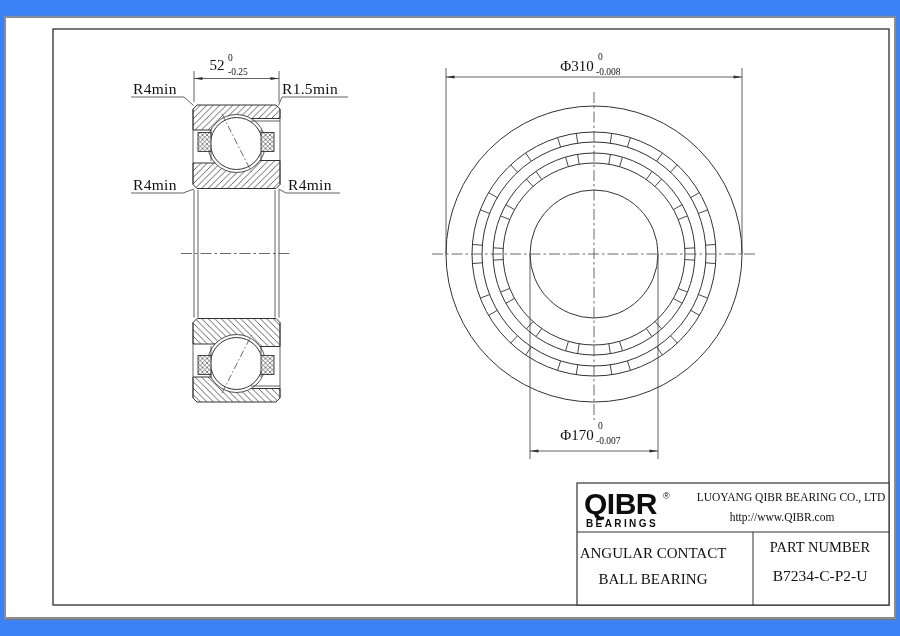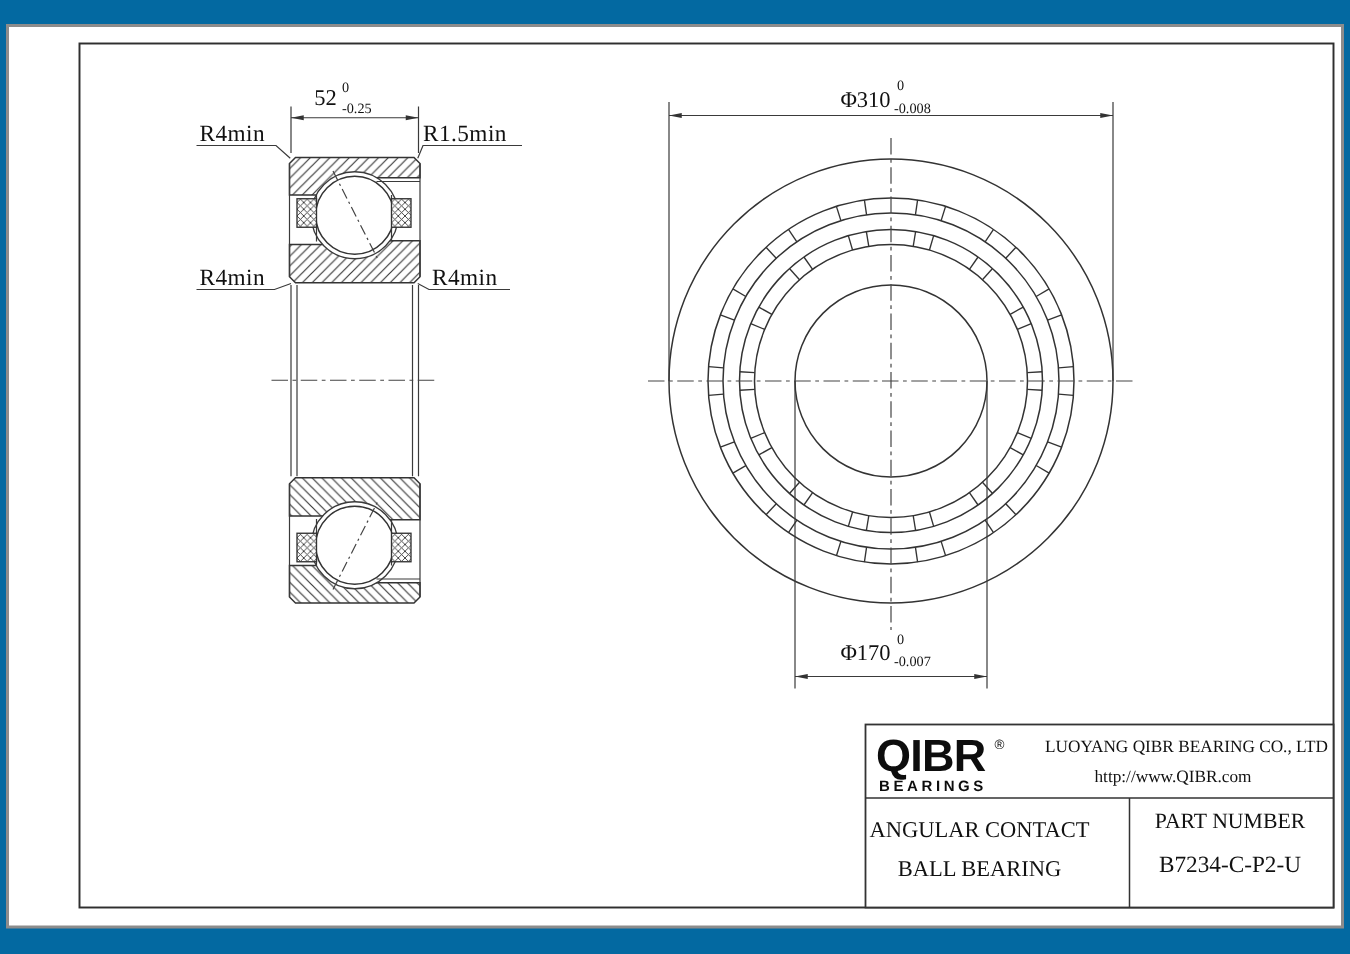--- a/index.html
+++ b/index.html
@@ -1,16 +1,16 @@
 <!DOCTYPE html>
 <html><head>
 <meta charset="utf-8">
 <style>
   html,body{margin:0;padding:0;background:#ffffff;}
-  .page{position:relative;width:900px;height:636px;background:#0369a1;overflow:hidden;}
+  .page{position:relative;width:900px;height:636px;background:#3b82f6;overflow:hidden;}
   svg{display:block;}
   svg text{font-family:"Liberation Serif", serif;fill:#111;}
   .dim-main{font-size:15px;}
   .dim-tol{font-size:9.5px;}
   .lbl{font-size:15.5px;letter-spacing:0.3px;}
   .tb-company{font-size:11.5px;}
   .tb-web{font-size:11.5px;}
   .tb-product{font-size:15px;}
   .tb-partlabel{font-size:14.5px;}
   .tb-partnum{font-size:15.5px;}

